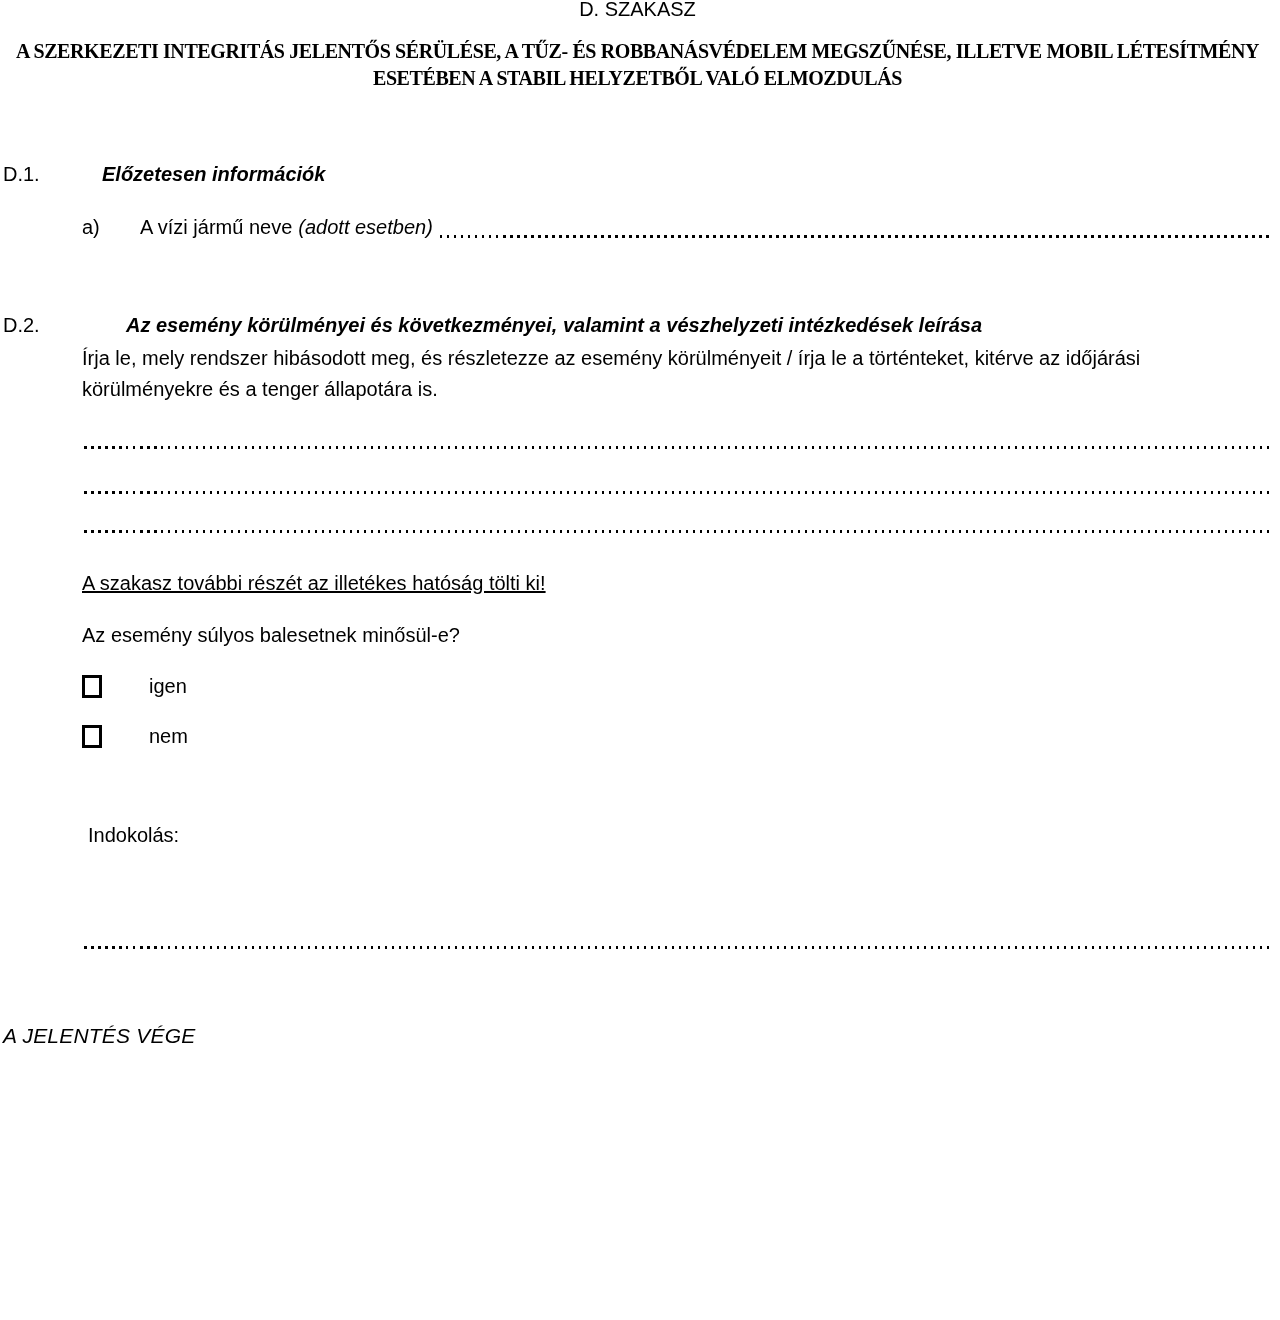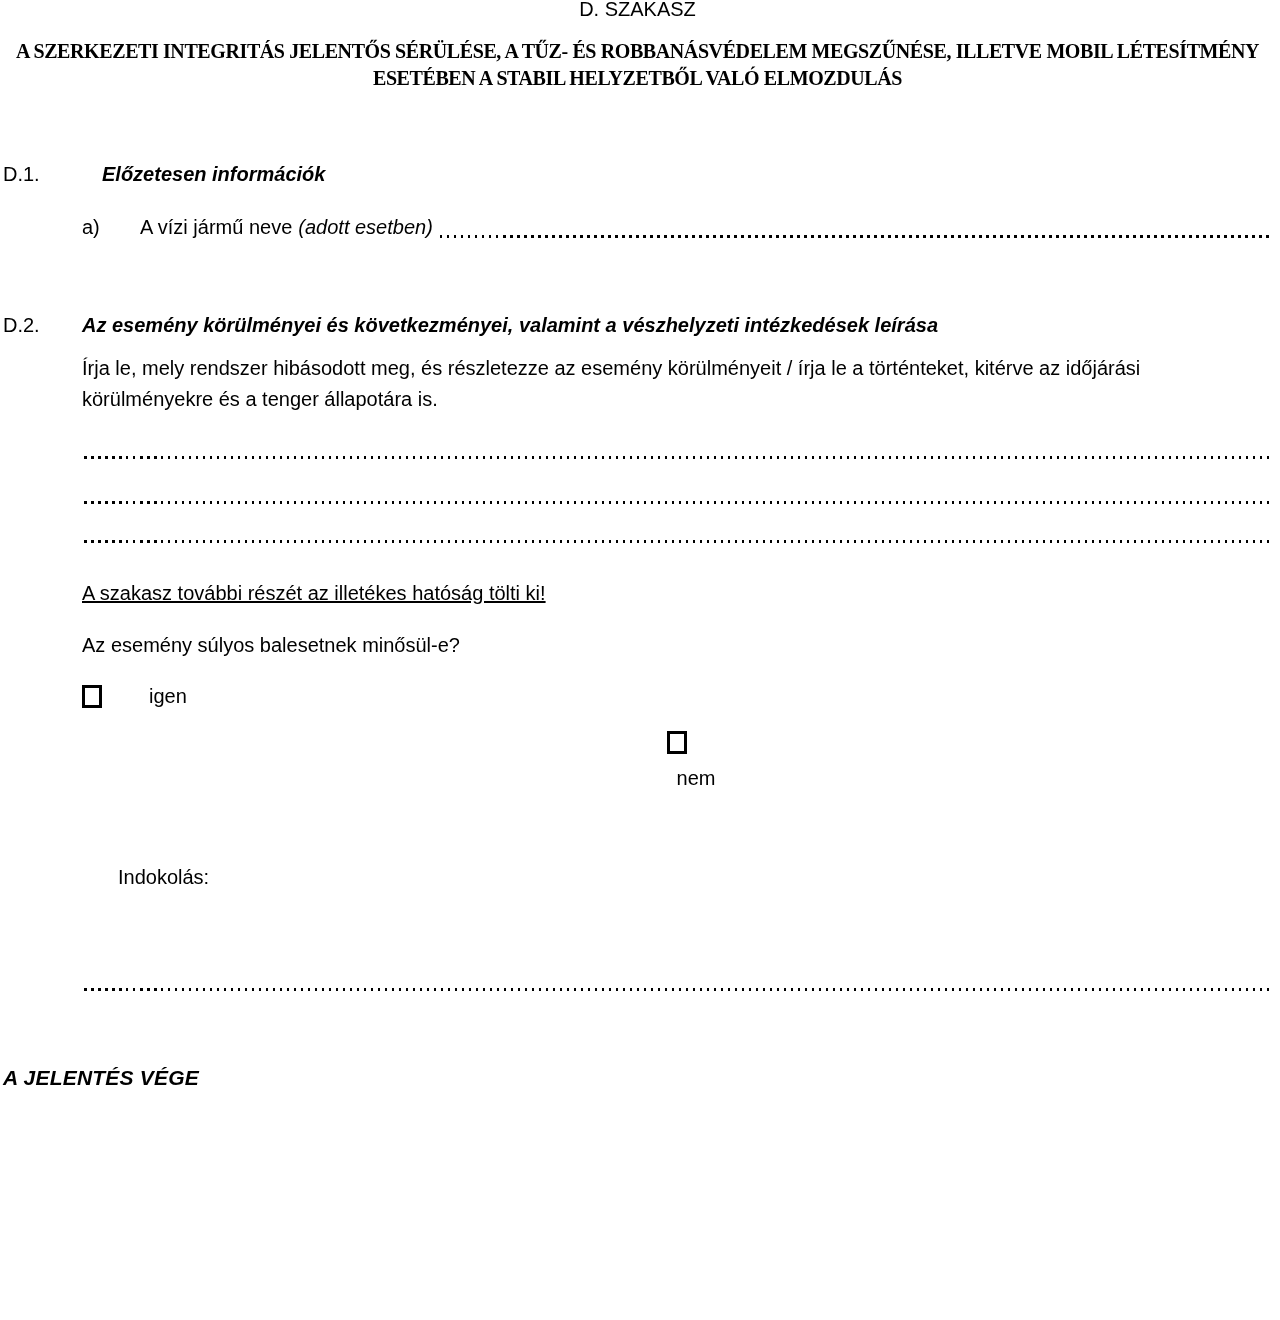--- a/index.html
+++ b/index.html
@@ -51,23 +51,23 @@
   }
   .item-label { flex: 0 0 58px; }
   .italic { font-style: italic; }
   .dots-fill {
     flex: 1 1 auto;
     height: 3px;
     align-self: flex-end;
     margin: 0 0 5px 7px;
     background: repeating-linear-gradient(to right, #000 0 2.5px, transparent 2.5px 7px);
   }
-  .sec-d2 { margin-top: 67px; }
+  .sec-d2 { margin-top: 67px; gap: 44px; }
   .para {
-    margin-top: 12px;
+    margin-top: 2px;
     margin-left: 79px;
   }
   .dotted-rule {
     height: 3px;
     margin-left: 81px;
     background: repeating-linear-gradient(to right, #000 0 2.5px, transparent 2.5px 7px);
   }
   .rule-1 { margin-top: 41px; }
   .sec-d3 { margin-top: 80px; }
   .rule-2 { margin-top: 42px; }
@@ -75,35 +75,35 @@
   .rule-3 { margin-top: 36px; }
   .note { margin-top: 35px; margin-left: 79px; text-decoration: underline; }
   .question { margin-top: 21px; margin-left: 79px; }
   .cb-row {
     margin-left: 79px;
     display: flex;
     align-items: center;
     gap: 9px;
   }
   .cb-1 { margin-top: 20px; }
-  .cb-2 { margin-top: 19px; flex-direction: column; }
+  .cb-2 { margin-top: 19px; }
   .checkbox {
     box-sizing: border-box;
     width: 20px;
     height: 23px;
     border: 3px solid #000;
     background: #fff;
   }
   .cb-label { margin-left: 38px; }
-  .just { margin-top: 68px; margin-left: 115px; }
+  .just { margin-top: 68px; margin-left: 85px; }
   .rule-4 { margin-top: 95px; }
   .doc-footer {
     margin-top: 71px;
     font-size: 21px;
-    font-weight: bold;
+    font-weight: normal;
     font-style: italic;
     letter-spacing: 0.2px;
   }
 </style>
 </head>
 <body>
 
 <div class="page">
 
   <div class="doc-title">D. SZAKASZ</div>

